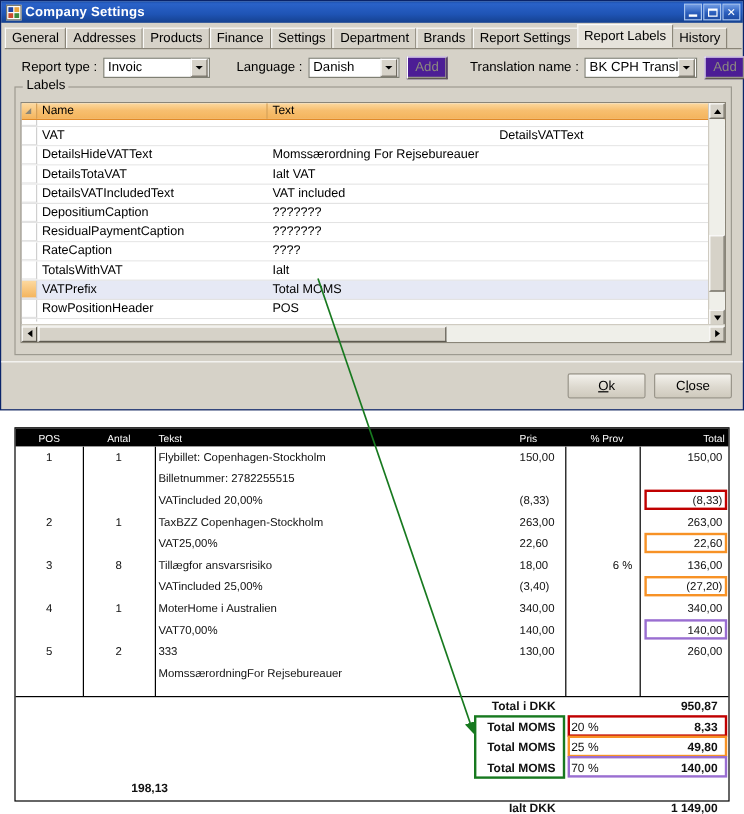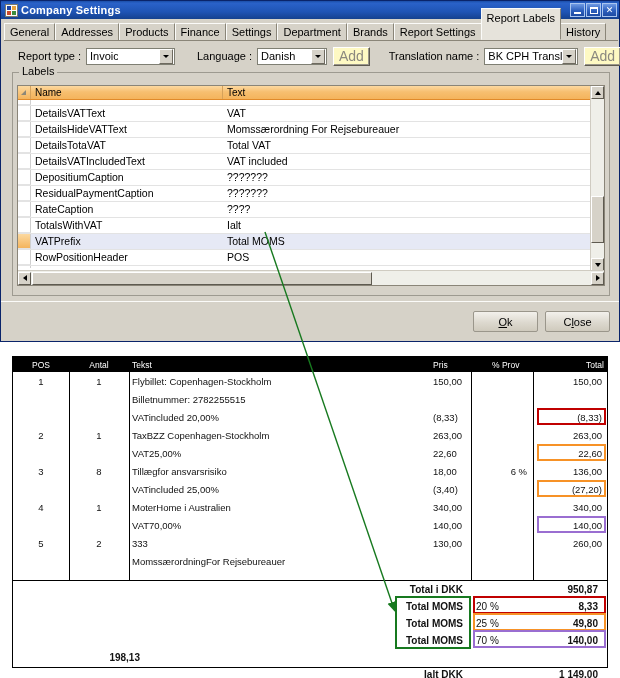--- a/index.html
+++ b/index.html
@@ -63,21 +63,21 @@
     font-size:11px;color:#000;
     padding:2px 5px 2px 5px;
     height:17px;box-sizing:border-box;
     border-left:1px solid #fbfbf9;
     border-right:1px solid #8a8578;
     border-top:1px solid #fbfbf9;
     background:#d6d2c8;
     white-space:nowrap;line-height:13px;
   }
   .tab.active{
-    background:#e6e3db;height:32px;padding-top:3px;
+    background:#e6e3db;height:20px;padding-top:3px;
     position:relative;z-index:3;margin:0 -1px;
     border-bottom:1px solid #e6e3db;
   }
 
   
   #toolrow{
     position:absolute;left:0;top:41px;width:620px;height:28px;
     display:flex;align-items:center;
   }
   .fld-label{font-size:11px;color:#000;white-space:nowrap;}
@@ -95,21 +95,21 @@
     border-right-color:#6e6a5f;border-bottom-color:#6e6a5f;
     box-sizing:border-box;display:flex;align-items:center;justify-content:center;
   }
   .carrow i{
     display:block;width:0;height:0;
     border-left:3px solid transparent;border-right:3px solid transparent;
     border-top:3px solid #000;
   }
   .btn{
     height:19px;min-width:30px;padding:0 7px;
-    background:#fef9c3;font-size:14px;color:#8b887f;
+    background:#4c1d95;font-size:11px;color:#8b887f;
     border:1px solid #fff;border-right-color:#5e5a50;border-bottom-color:#5e5a50;
     box-shadow:inset -1px -1px 0 #9a968b;
     display:flex;align-items:center;justify-content:center;
     box-sizing:border-box;
   }
 
   
   #groupbox{
     position:absolute;left:11px;top:71px;width:598px;height:224px;
     border:1px solid #9d9a90;
@@ -338,32 +338,32 @@
     <div id="grid-body">
 
       <div class="grow partial">
         <div class="rowhdr"></div>
         <div class="gcell c-name"></div>
         <div class="gcell c-text"></div>
       </div>
 
       <div class="grow">
         <div class="rowhdr"></div>
+        <div class="gcell c-text">VAT</div>
         <div class="gcell c-name">DetailsVATText</div>
-        <div class="gcell c-text">VAT</div>
       </div>
       <div class="grow">
         <div class="rowhdr"></div>
         <div class="gcell c-name">DetailsHideVATText</div>
         <div class="gcell c-text">Momssærordning For Rejsebureauer</div>
       </div>
       <div class="grow">
         <div class="rowhdr"></div>
         <div class="gcell c-name">DetailsTotaVAT</div>
-        <div class="gcell c-text">Total VAT</div>
+        <div class="gcell c-text">Ialt VAT</div>
       </div>
       <div class="grow">
         <div class="rowhdr"></div>
         <div class="gcell c-name">DetailsVATIncludedText</div>
         <div class="gcell c-text">VAT included</div>
       </div>
       <div class="grow">
         <div class="rowhdr"></div>
         <div class="gcell c-name">DepositiumCaption</div>
         <div class="gcell c-text">???????</div>

